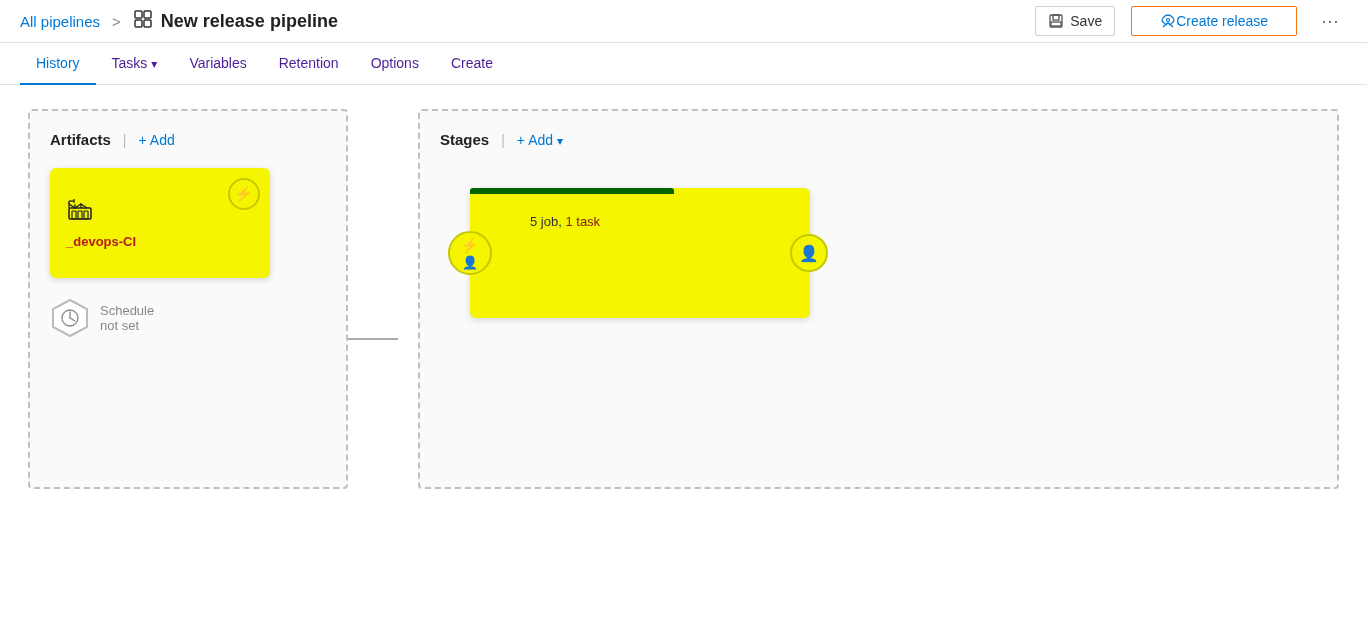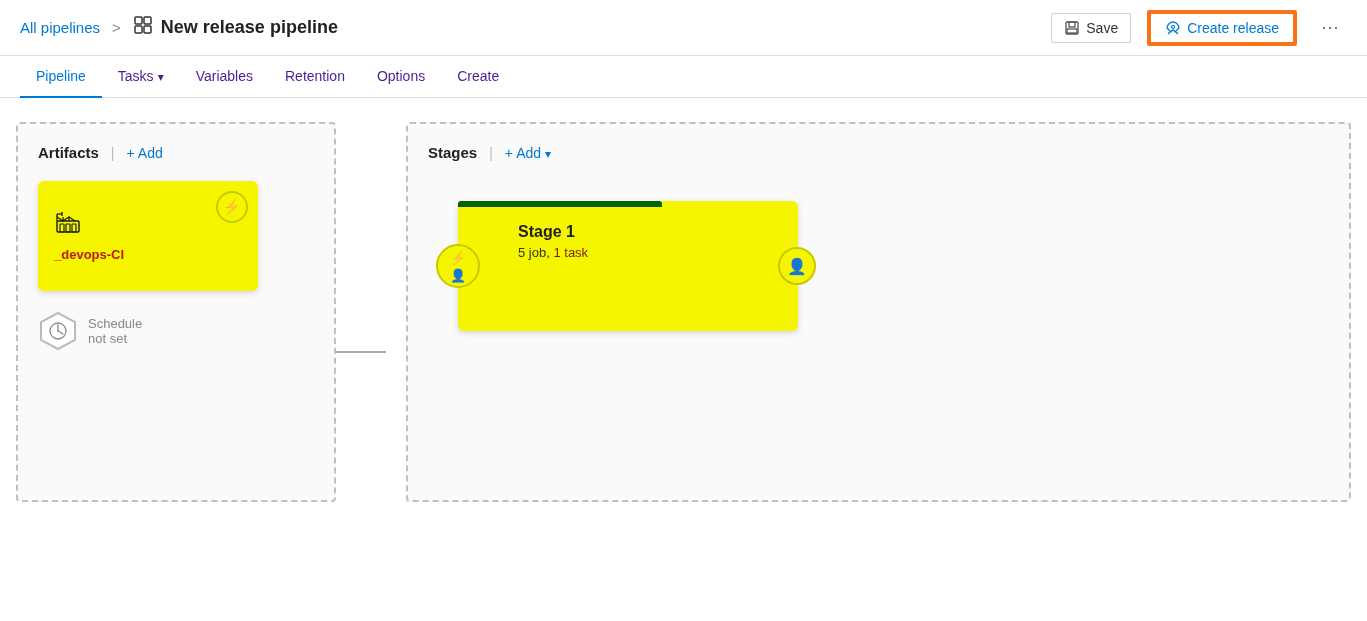--- a/index.html
+++ b/index.html
@@ -5,21 +5,21 @@
     * { box-sizing: border-box; margin: 0; padding: 0; }
     body { font-family: 'Segoe UI', Arial, sans-serif; background: #fff; color: #333; font-size: 14px; }
 
     
     .header {
       display: flex;
       align-items: center;
       justify-content: space-between;
       padding: 10px 20px;
       border-bottom: 1px solid #e0e0e0;
-      height: 56px;
+      height: 43px;
     }
     .header-left {
       display: flex;
       align-items: center;
       gap: 8px;
     }
     .breadcrumb-link {
       color: #0078d4;
       font-size: 15px;
       cursor: pointer;
@@ -52,23 +52,22 @@
       border: 1px solid #d0d0d0;
       border-radius: 2px;
       background: #fff;
       cursor: pointer;
       font-size: 14px;
       color: #333;
     }
     .create-release-btn {
       display: flex;
       align-items: center;
-      gap: 6px;
-      padding: 6px 14px;
-      border: 4px solid #f97316;
+      padding: 6px 28px;
+      border: 1px solid #f97316;
       border-radius: 2px;
       background: #fff;
       cursor: pointer;
       font-size: 14px;
       color: #0078d4;
       font-weight: 500;
     }
     .more-btn {
       background: none;
       border: none;
@@ -101,21 +100,21 @@
       font-weight: 500;
     }
     .nav-tab-dropdown {
       display: flex;
       align-items: center;
       gap: 4px;
     }
 
     
     .main-content {
-      padding: 24px 16px;
+      padding: 24px 28px;
       display: flex;
       gap: 0;
     }
 
     
     .panel {
       border: 2px dashed #c0c0c0;
       border-radius: 4px;
       padding: 20px;
       background: #fafafa;
@@ -326,21 +325,21 @@
       <span>Create release</span>
     </button>
     <button class="more-btn">
       <span>···</span>
     </button>
   </div>
 </div>
 
 <nav class="nav-tabs">
   <div class="nav-tab active">
-    <span>Pipeline</span>
+    <span>History</span>
   </div>
   <div class="nav-tab">
     <span class="nav-tab-dropdown">
       <span>Tasks</span>
       <span class="chevron-down"></span>
     </span>
   </div>
   <div class="nav-tab">
     <span>Variables</span>
   </div>
@@ -416,21 +415,20 @@
         <span>+ Add</span>
         <span class="chevron-down"></span>
       </button>
     </div>
 
     
     <div style="position:relative; display:inline-block; margin-left:30px; margin-top:20px;">
       <div class="stage-card">
         <div class="stage-progress-bar"></div>
         <div class="stage-body">
-          <span class="stage-title">Stage 1</span>
           <span class="stage-subtitle">
             <span>5 job, </span><span class="highlight">1 task</span>
           </span>
         </div>
 
         <div class="stage-pre-icon">
           <span style="font-size:14px;">⚡</span>
           <span style="font-size:13px;">👤</span>
         </div>
 

